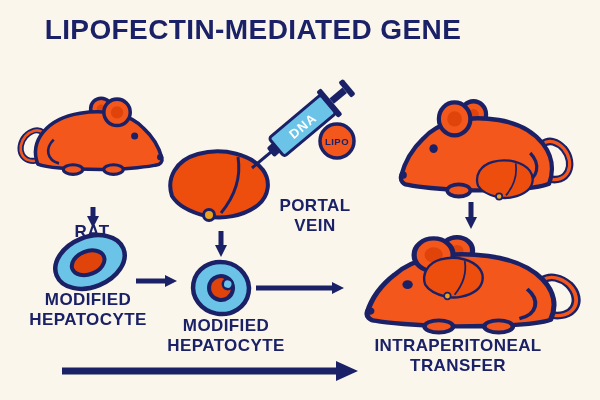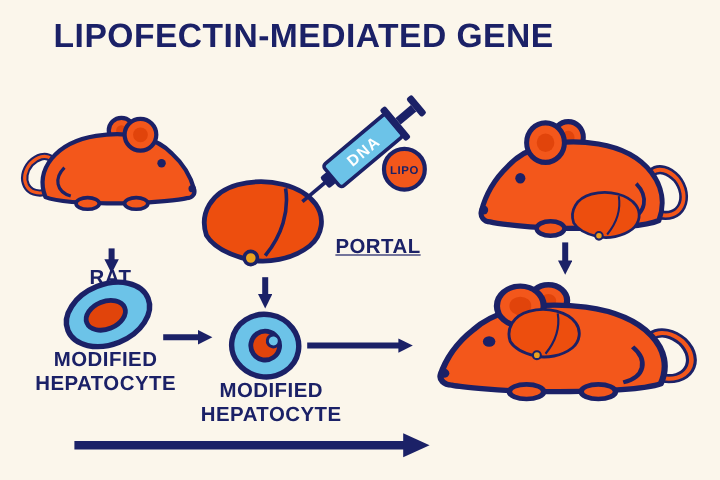--- a/index.html
+++ b/index.html
@@ -111,20 +111,23 @@
   <div class="label" style="left:88px;top:290px;">
     <div>MODIFIED</div>
     <div>HEPATOCYTE</div>
   </div>
 
   <div class="label" style="left:226px;top:316px;">
     <div>MODIFIED</div>
     <div>HEPATOCYTE</div>
   </div>
 
-  <div class="label" style="left:315px;top:196px;text-decoration:underline;">
+  <div class="label" style="left:315px;top:196px;">
     <div>PORTAL</div>
+    <div>VEIN</div>
   </div>
 
   <div class="label" style="left:458px;top:336px;">
+    <div>INTRAPERITONEAL</div>
+    <div>TRANSFER</div>
   </div>
 
 </div>
 
 </body></html>

